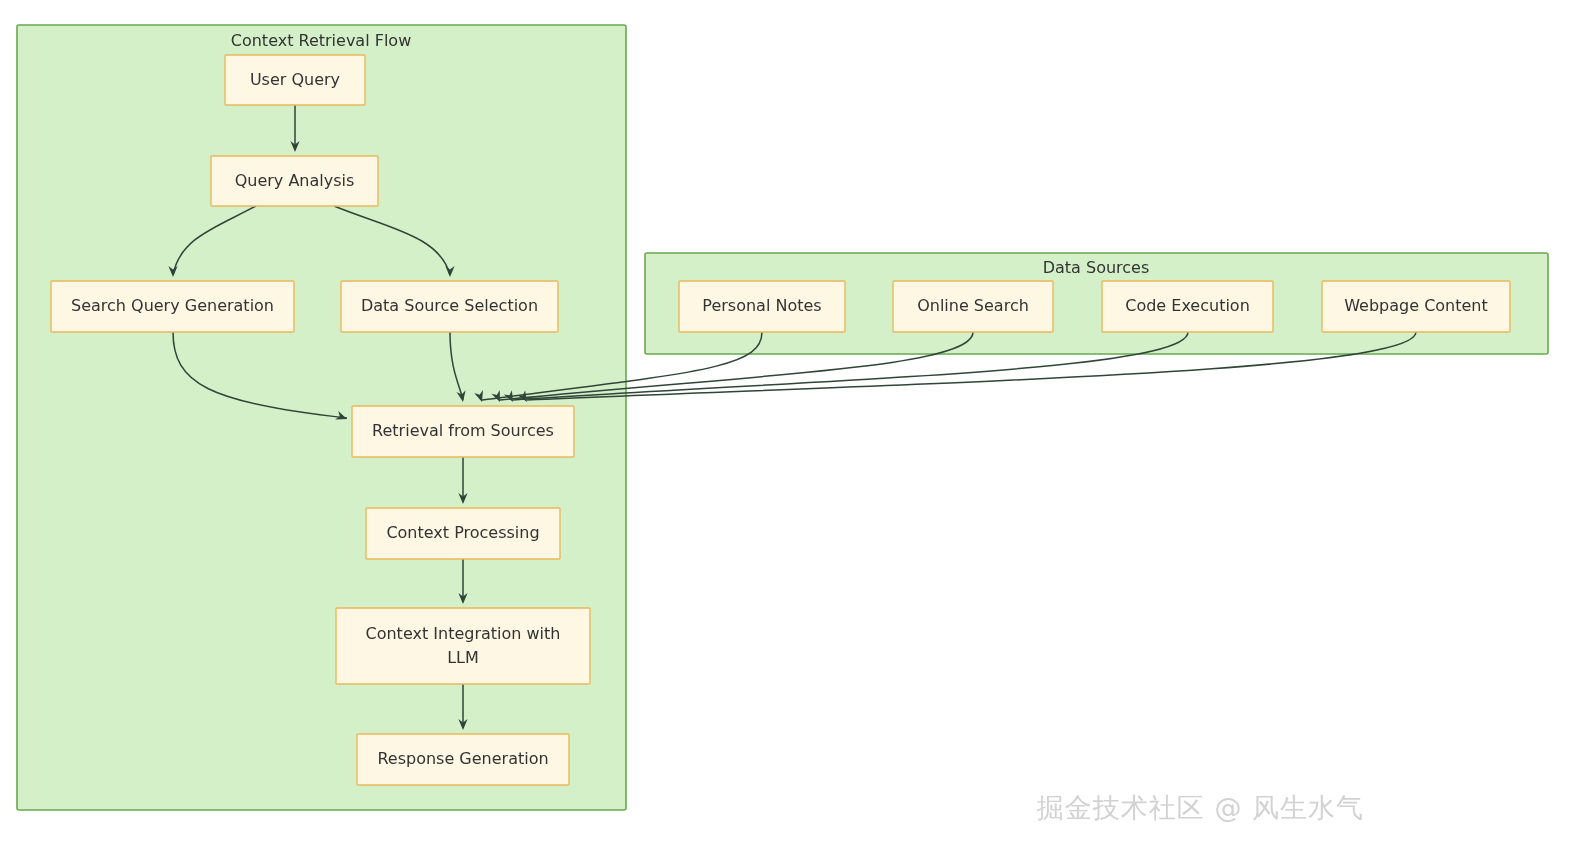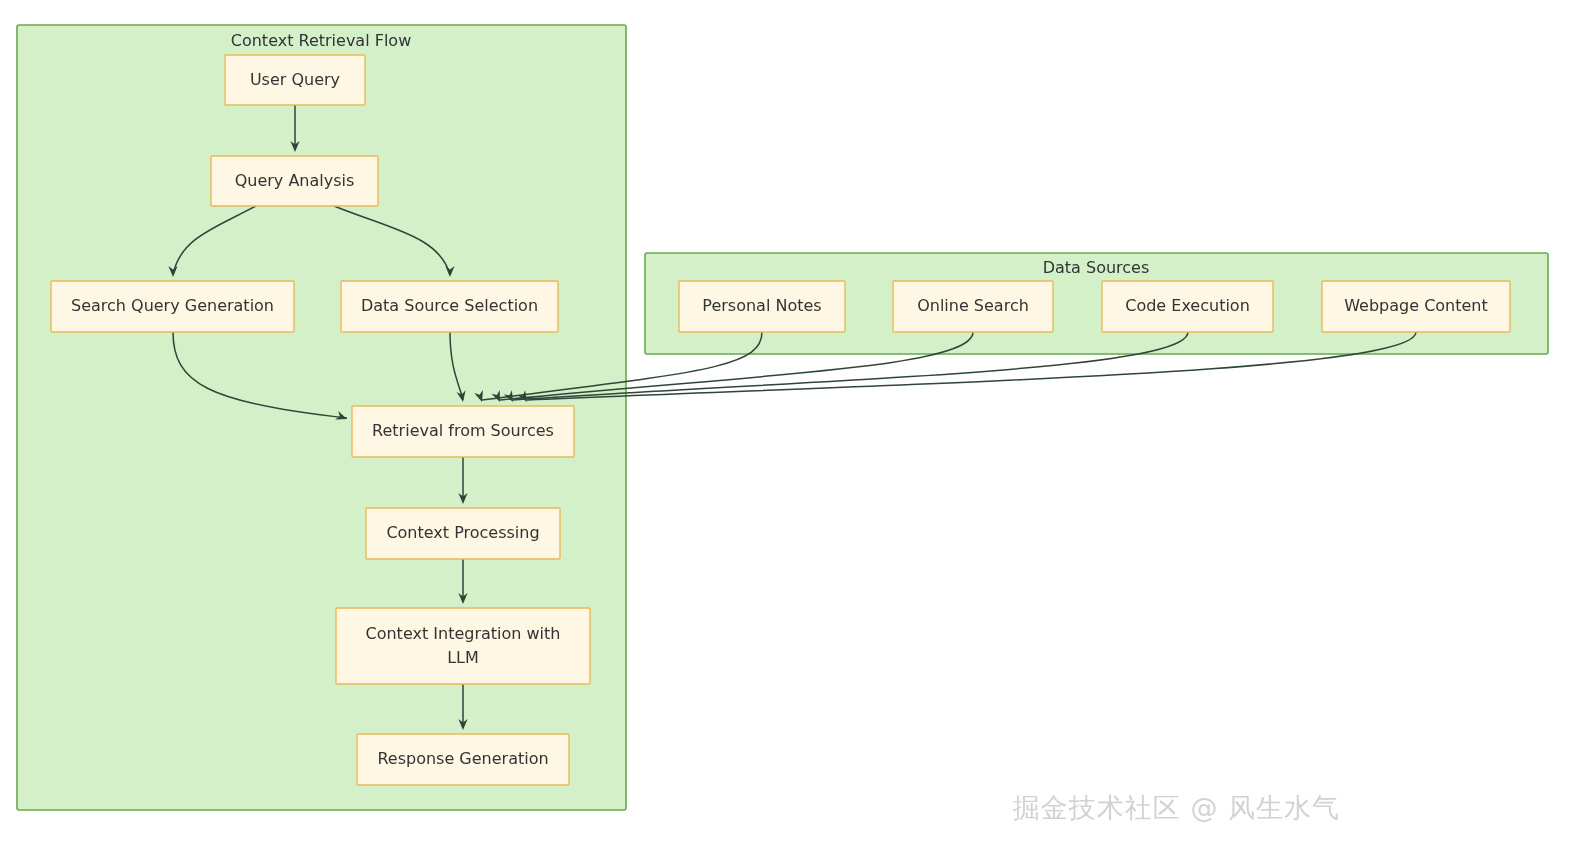--- a/index.html
+++ b/index.html
@@ -55,21 +55,21 @@
     fill: none;
     stroke: #2f4538;
     stroke-width: 1.5;
   }
   .arrow-head {
     fill: #2f4538;
     stroke: none;
   }
   .watermark-text {
     position: absolute;
-    right: 36px;
+    right: 12px;
     bottom: 16px;
     font-family: "DejaVu Sans", "Liberation Sans", sans-serif;
     font-size: 27px;
     color: #d2d2d2;
     letter-spacing: 1px;
     white-space: nowrap;
     user-select: none;
     margin-top: 34px;
   }
 </style>

